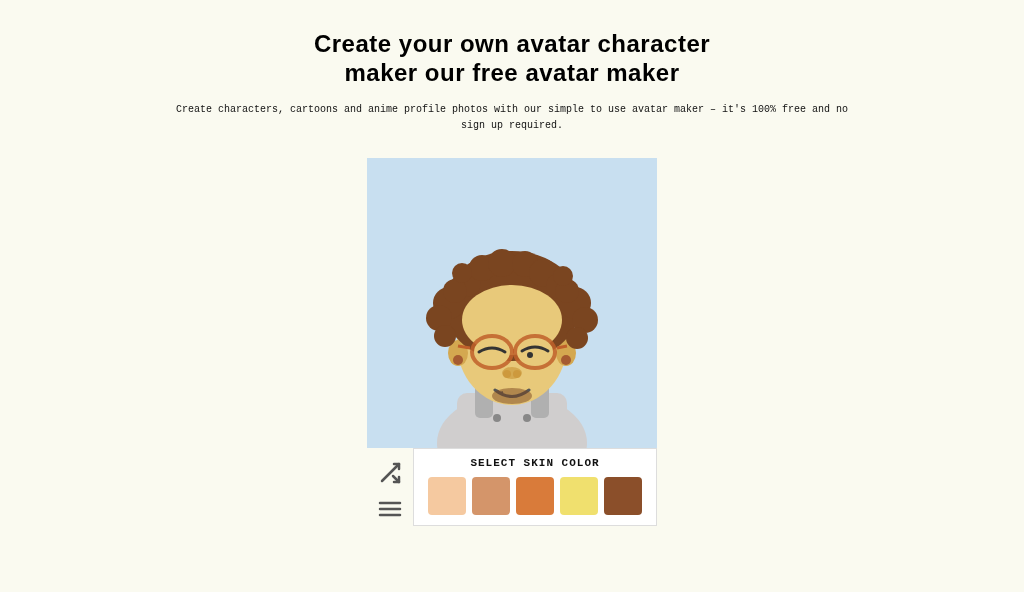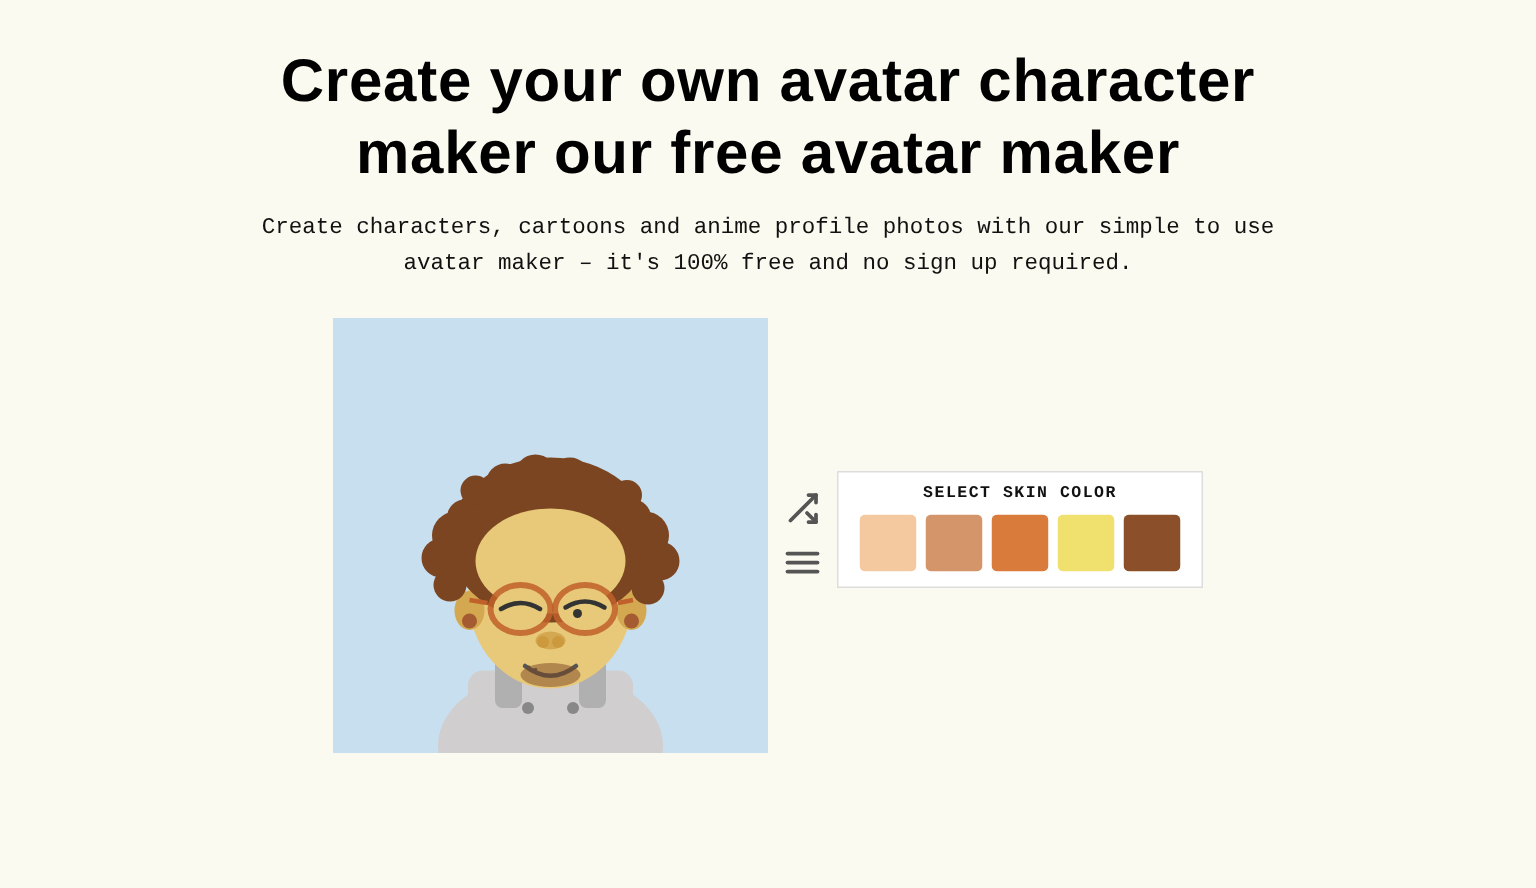--- a/index.html
+++ b/index.html
@@ -8,41 +8,41 @@
       background-color: #fafaf0;
       font-family: 'Courier New', Courier, monospace;
       display: flex;
       flex-direction: column;
       align-items: center;
       min-height: 592px;
       padding: 30px 20px 20px;
     }
 
     .page-title {
-      font-size: 40px;
+      font-size: 24px;
       font-weight: 900;
       text-align: center;
       line-height: 1.2;
       margin-bottom: 14px;
       font-family: Impact, 'Arial Black', sans-serif;
       letter-spacing: 0.5px;
     }
 
     .page-subtitle {
-      font-size: 15px;
+      font-size: 10px;
       text-align: center;
       max-width: 680px;
       line-height: 1.6;
       margin-bottom: 24px;
       color: #111;
     }
 
     .avatar-area {
       display: flex;
-      flex-direction: row;
+      flex-direction: column;
       align-items: center;
     }
 
     .avatar-canvas {
       width: 290px;
       height: 290px;
       background-color: #c8dff0;
       position: relative;
       overflow: hidden;
     }

